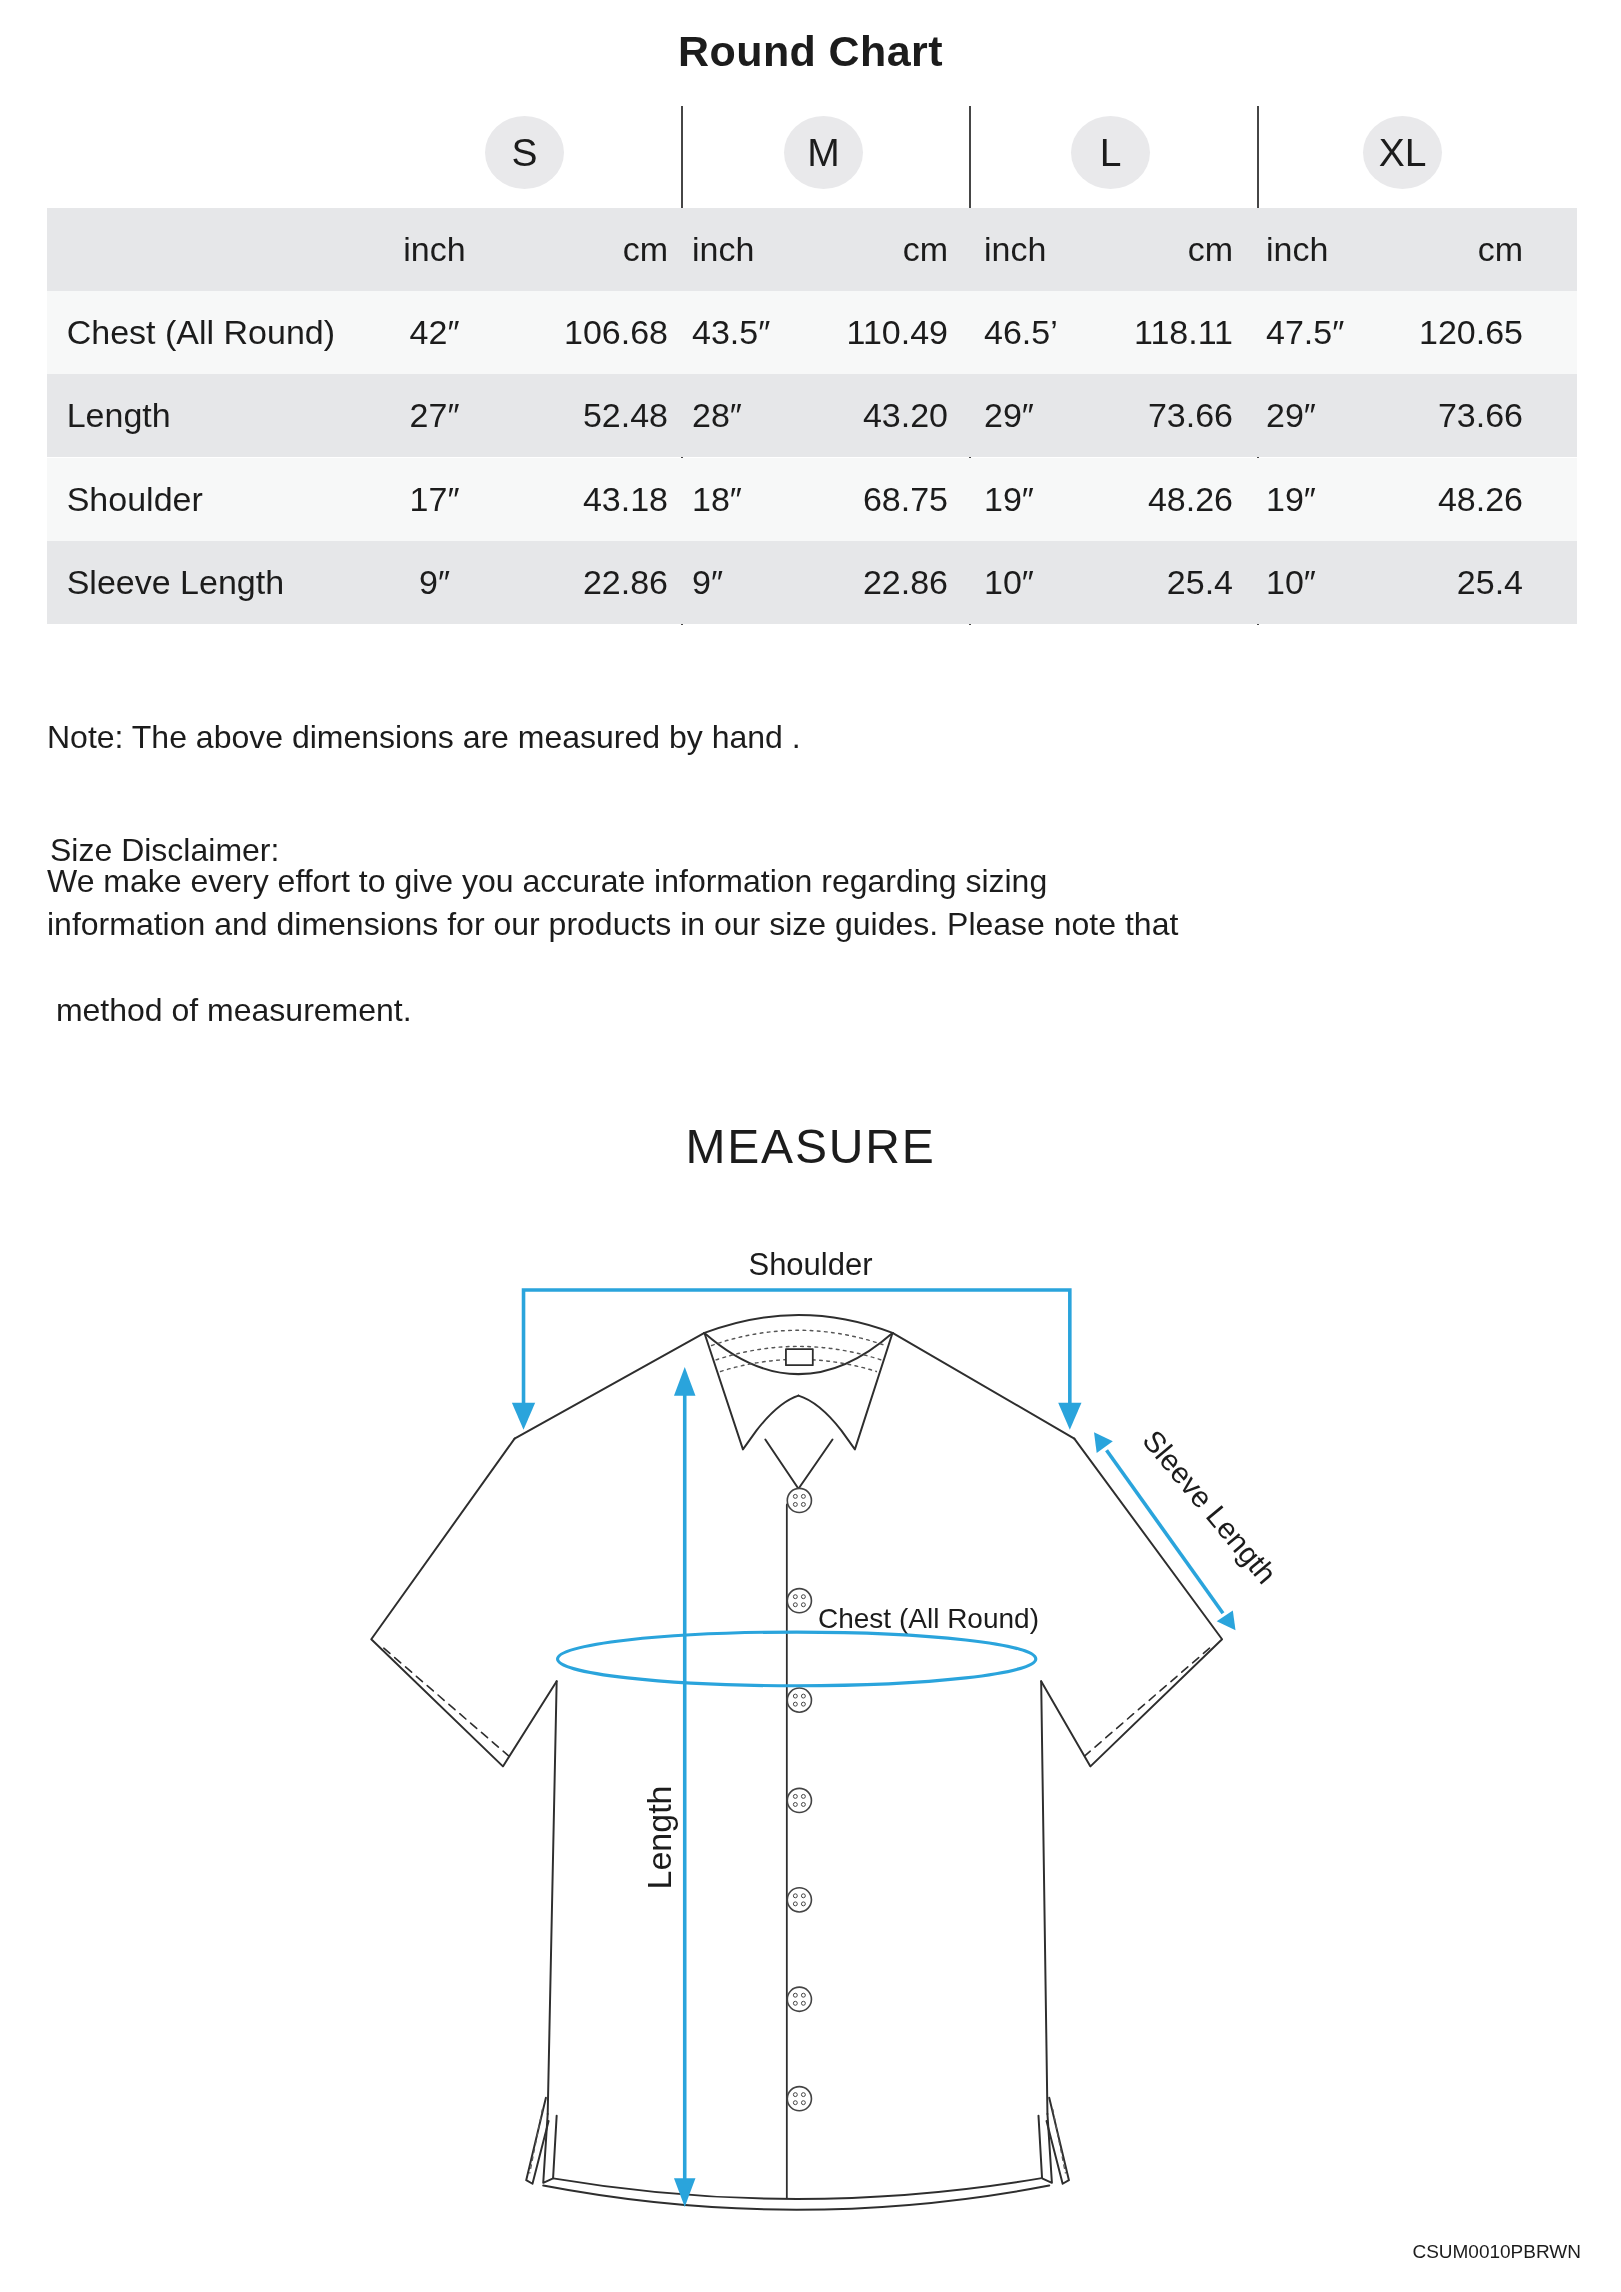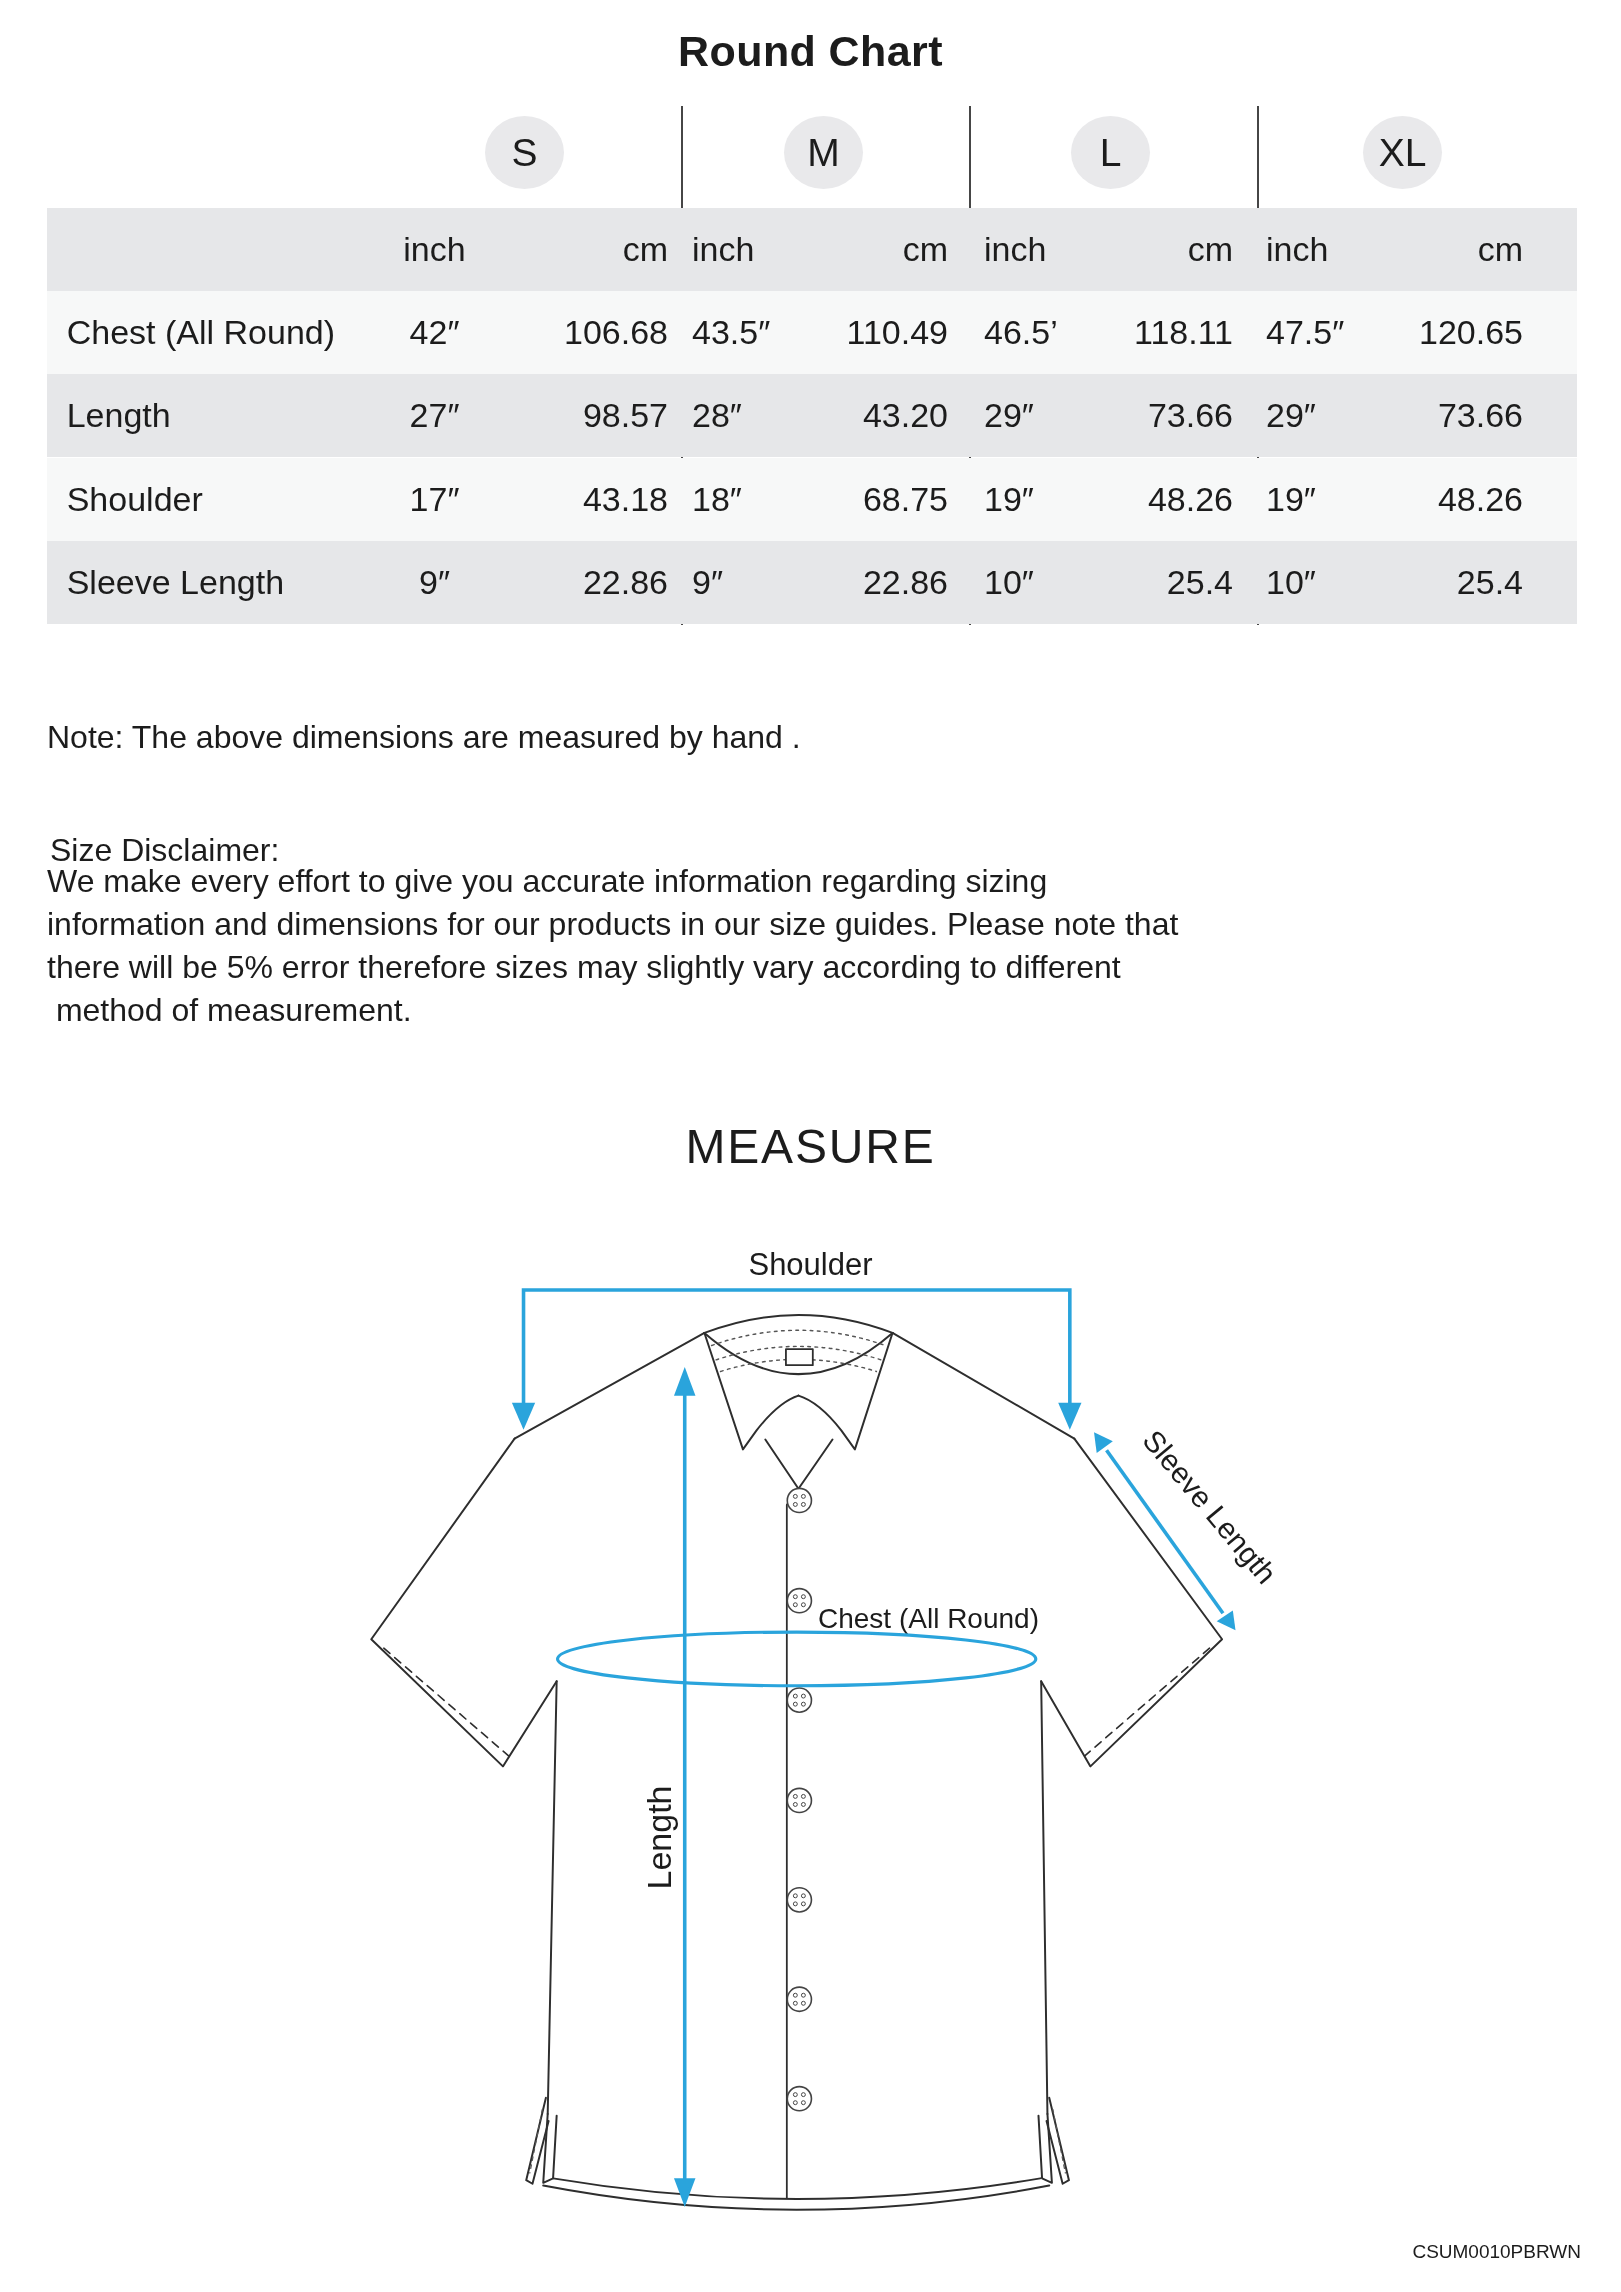--- a/index.html
+++ b/index.html
@@ -93,21 +93,21 @@
     <span class="cell c-m-inch">43.5″</span>
     <span class="cell c-m-cm">110.49</span>
     <span class="cell c-l-inch">46.5’</span>
     <span class="cell c-l-cm">118.11</span>
     <span class="cell c-xl-inch">47.5″</span>
     <span class="cell c-xl-cm">120.65</span>
   </div>
   <div id="row-1" class="trow band-gray">
     <span class="cell c-label">Length</span>
     <span class="cell c-s-inch">27″</span>
-    <span class="cell c-s-cm">98.57</span>
+    <span class="cell c-s-cm">52.48</span>
     <span class="cell c-m-inch">28″</span>
     <span class="cell c-m-cm">43.20</span>
     <span class="cell c-l-inch">29″</span>
     <span class="cell c-l-cm">73.66</span>
     <span class="cell c-xl-inch">29″</span>
     <span class="cell c-xl-cm">73.66</span>
   </div>
   <div id="row-2" class="trow band-light">
     <span class="cell c-label">Shoulder</span>
     <span class="cell c-s-inch">17″</span>
@@ -128,21 +128,20 @@
     <span class="cell c-l-inch">10″</span>
     <span class="cell c-l-cm">25.4</span>
     <span class="cell c-xl-inch">10″</span>
     <span class="cell c-xl-cm">25.4</span>
   </div>
 
   <div id="note" class="abs bodytext">Note: The above dimensions are measured by hand .</div>
   <div id="disc-head" class="abs bodytext">Size Disclaimer:</div>
   <div id="disc-1" class="abs bodytext">We make every effort to give you accurate information regarding sizing</div>
   <div id="disc-2" class="abs bodytext">information and dimensions for our products in our size guides. Please note that</div>
-  <div id="disc-3" class="abs bodytext">there will be 5% error therefore sizes may slightly vary according to different</div>
   <div id="disc-4" class="abs bodytext"> method of measurement.</div>
 
   <div id="howto-2" class="abs centered">MEASURE</div>
 
   <div id="lbl-shoulder" class="abs centered">Shoulder</div>
   <div id="lbl-chest" class="abs">Chest (All Round)</div>
   <div id="lbl-length" class="abs">Length</div>
   <div id="lbl-sleeve" class="abs">Sleeve Length</div>
 
   <svg id="diagram-svg" width="1039" height="1012" viewBox="0 0 1160 1130">

